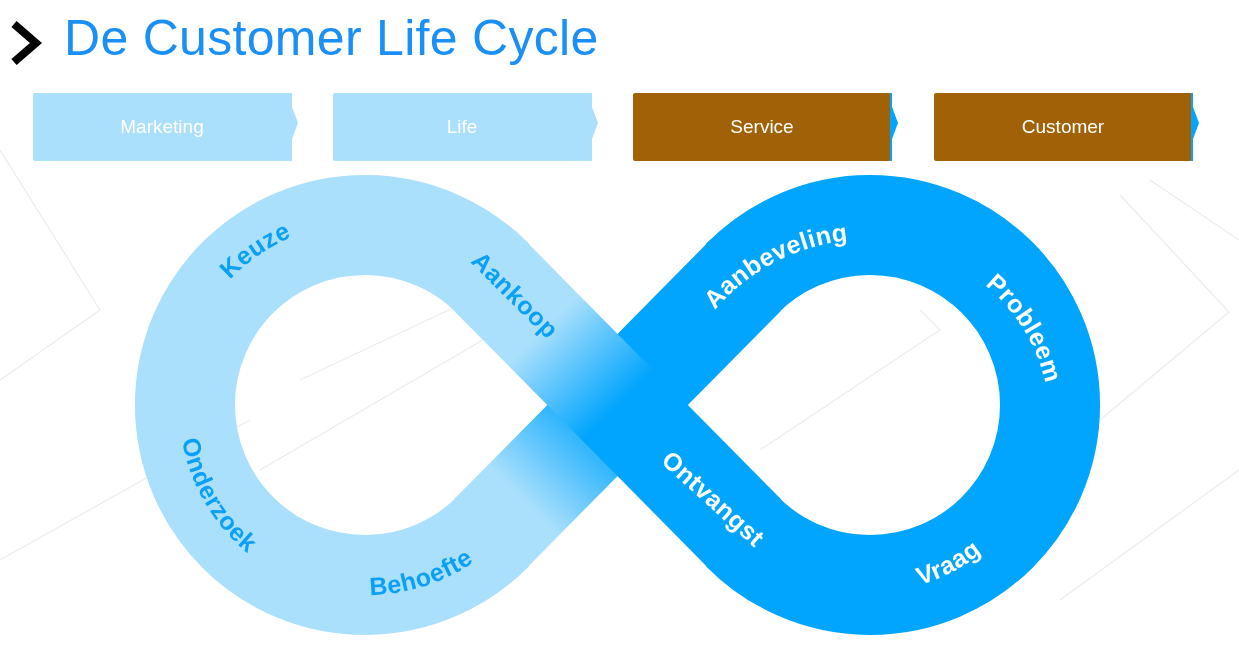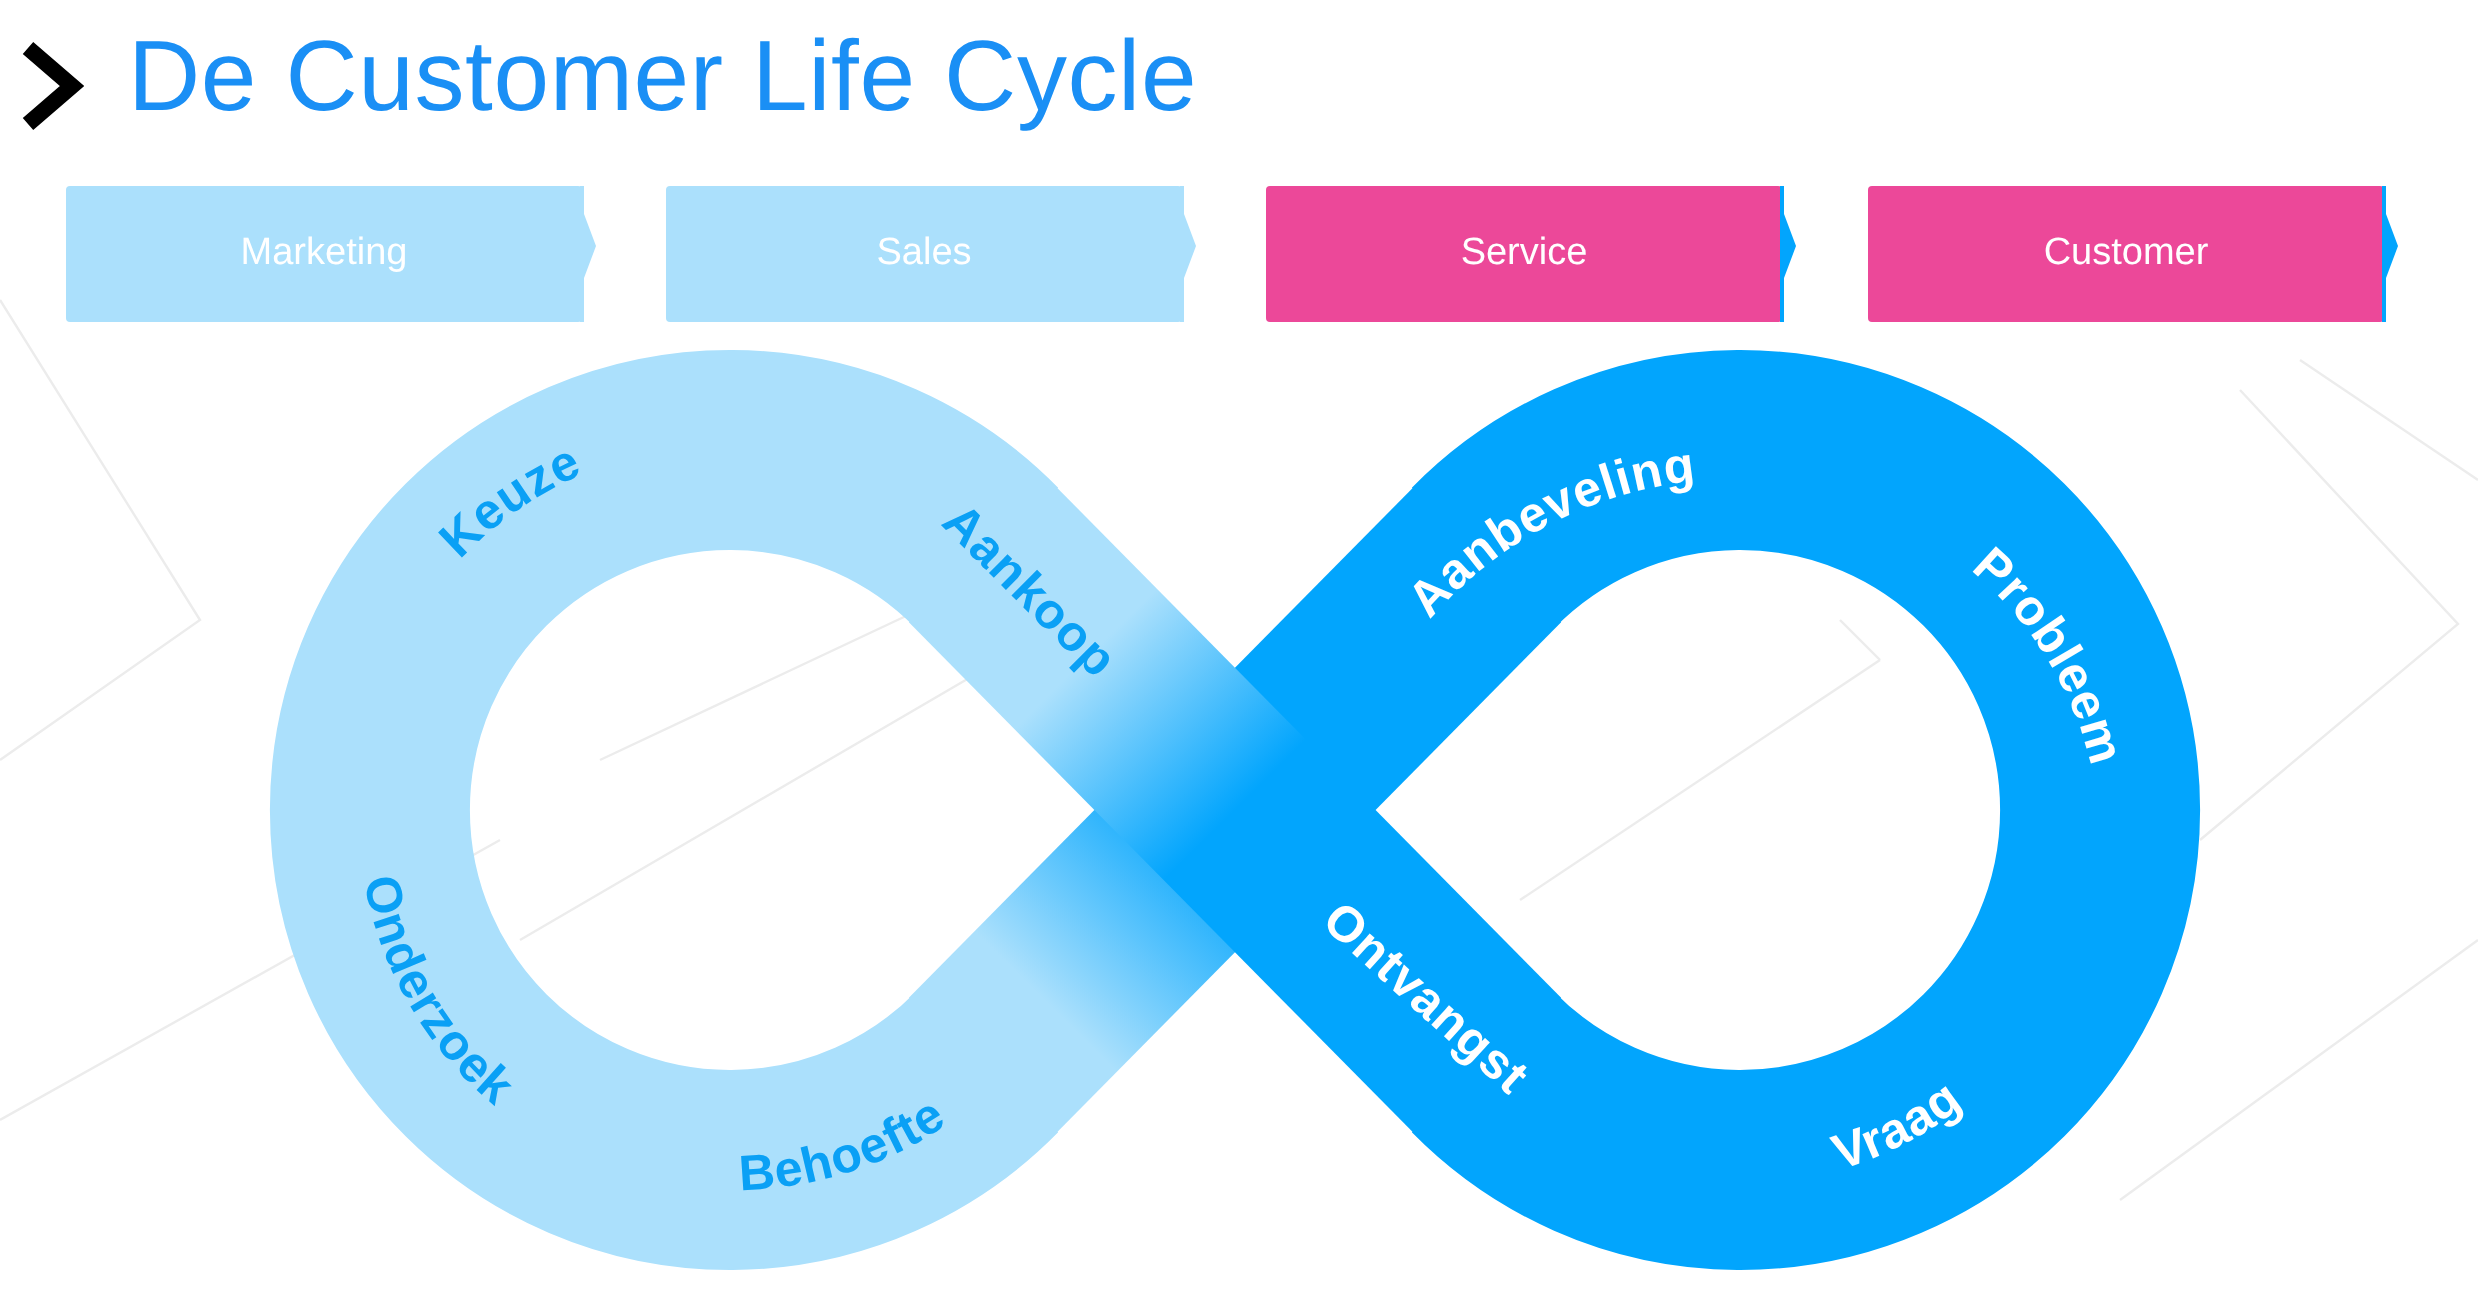--- a/index.html
+++ b/index.html
@@ -5,21 +5,21 @@
   html, body { margin:0; padding:0; background:#ffffff; }
   body { width:1239px; height:652px; position:relative; overflow:hidden; font-family:"Liberation Sans", sans-serif; }
   .bg-lines { position:absolute; left:0; top:0; width:1239px; height:652px; }
   .title-row { position:absolute; left:0; top:0; height:80px; width:1239px;padding-left:40px; }
   .chevron { position:absolute; left:8px; top:20px; width:34px; height:46px; }
   .title { position:absolute; left:64px; top:8px; font-size:50px; color:#1a8ff5; letter-spacing:0.3px; line-height:60px; white-space:nowrap; }
   .stage { position:absolute; top:93px; height:73px; width:272px;text-decoration:underline; }
   .stage .box { position:absolute; left:0; top:0; width:258px; height:68px; border-radius:2px; display:flex; align-items:center; justify-content:center; color:#ffffff; font-size:19px; }
   .stage svg.tip { position:absolute; left:257px; top:0; width:12px; height:68px; }
   .light .box { background:#abe0fc; }
-  .dark .box { background:#ec4899; }
+  .dark .box { background:#a16207; }
   .diagram { position:absolute; left:0; top:0; width:1239px; height:652px; }
   .lbl { font-family:"Liberation Sans", sans-serif; font-size:25px; font-weight:bold; letter-spacing:0.5px; }
 </style>
 </head>
 <body>
 
 <svg class="bg-lines" viewBox="0 0 1239 652">
   <g stroke="#ececec" stroke-width="1.2" fill="none">
     <polyline points="0,150 100,310 0,380"></polyline>
     <polyline points="1120,195 1229,312 1100,420"></polyline>
@@ -41,21 +41,21 @@
   <div class="title">De Customer Life Cycle</div>
 </div>
 
 <div class="stage light" style="left:33px;">
   <div class="box">Marketing</div>
   <svg class="tip" viewBox="0 0 12 68">
       <polygon points="0,0 2,0 2,14 8,30 2,46 2,68 0,68" fill="#abe0fc"></polygon>
     </svg>
 </div>
 <div class="stage light" style="left:333px;">
-  <div class="box">Sales</div>
+  <div class="box">Life</div>
   <svg class="tip" viewBox="0 0 12 68">
       <polygon points="0,0 2,0 2,14 8,30 2,46 2,68 0,68" fill="#abe0fc"></polygon>
     </svg>
 </div>
 <div class="stage dark" style="left:633px;">
   <div class="box">Service</div>
   <svg class="tip" viewBox="0 0 12 68">
       <polygon points="0,0 2,0 2,14 8,30 2,46 2,68 0,68" fill="#02a5fd"></polygon>
     </svg>
 </div>

